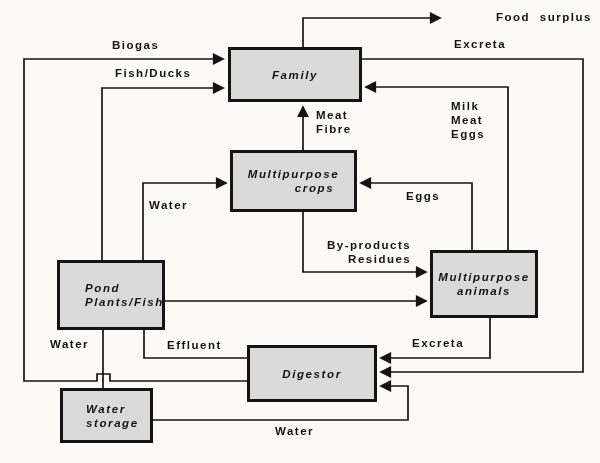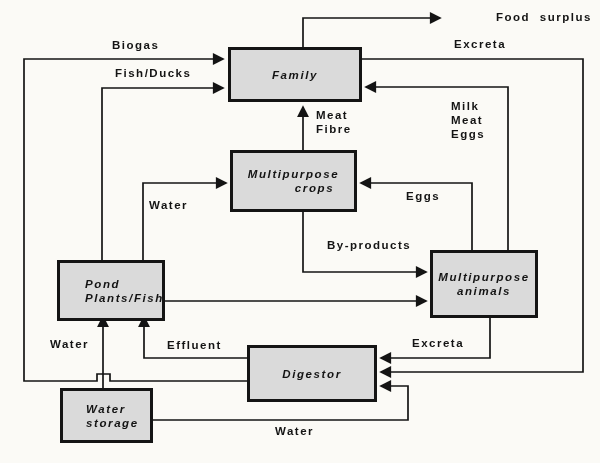--- a/index.html
+++ b/index.html
@@ -80,21 +80,21 @@
 
   <div class="node centered" style="left:228px; top:47px; width:134px; height:55px;">
     <span class="nline">Family</span>
   </div>
 
   <div class="node centered" style="left:230px; top:150px; width:127px; height:62px;">
     <span class="nline">Multipurpose</span>
     <span class="nline crops-line2">crops</span>
   </div>
 
-  <div class="node" style="left:57px; top:260px; width:108px; height:61px; padding-left:25px;">
+  <div class="node" style="left:57px; top:260px; width:108px; height:70px; padding-left:25px;">
     <span class="nline">Pond</span>
     <span class="nline">Plants/Fish</span>
   </div>
 
   <div class="node centered" style="left:430px; top:250px; width:108px; height:68px;">
     <span class="nline">Multipurpose</span>
     <span class="nline">animals</span>
   </div>
 
   <div class="node centered" style="left:247px; top:345px; width:130px; height:57px;">
@@ -124,20 +124,21 @@
     <span style="display:block">Meat</span>
     <span style="display:block">Eggs</span>
   </div>
 
   <div class="edge-label" style="left:149px; top:198px;">Water</div>
 
   <div class="edge-label" style="left:406px; top:189px;">Eggs</div>
 
   <div class="edge-label" style="left:327px; top:238px;text-align:right;">
     <span style="display:block">By-products</span>
+    <span style="display:block">Residues</span>
   </div>
 
 
   <div class="edge-label" style="left:412px; top:336px;">Excreta</div>
 
   <div class="edge-label" style="left:167px; top:338px;">Effluent</div>
 
   <div class="edge-label" style="left:50px; top:337px;">Water</div>
 
   <div class="edge-label" style="left:275px; top:424px;">Water</div>

